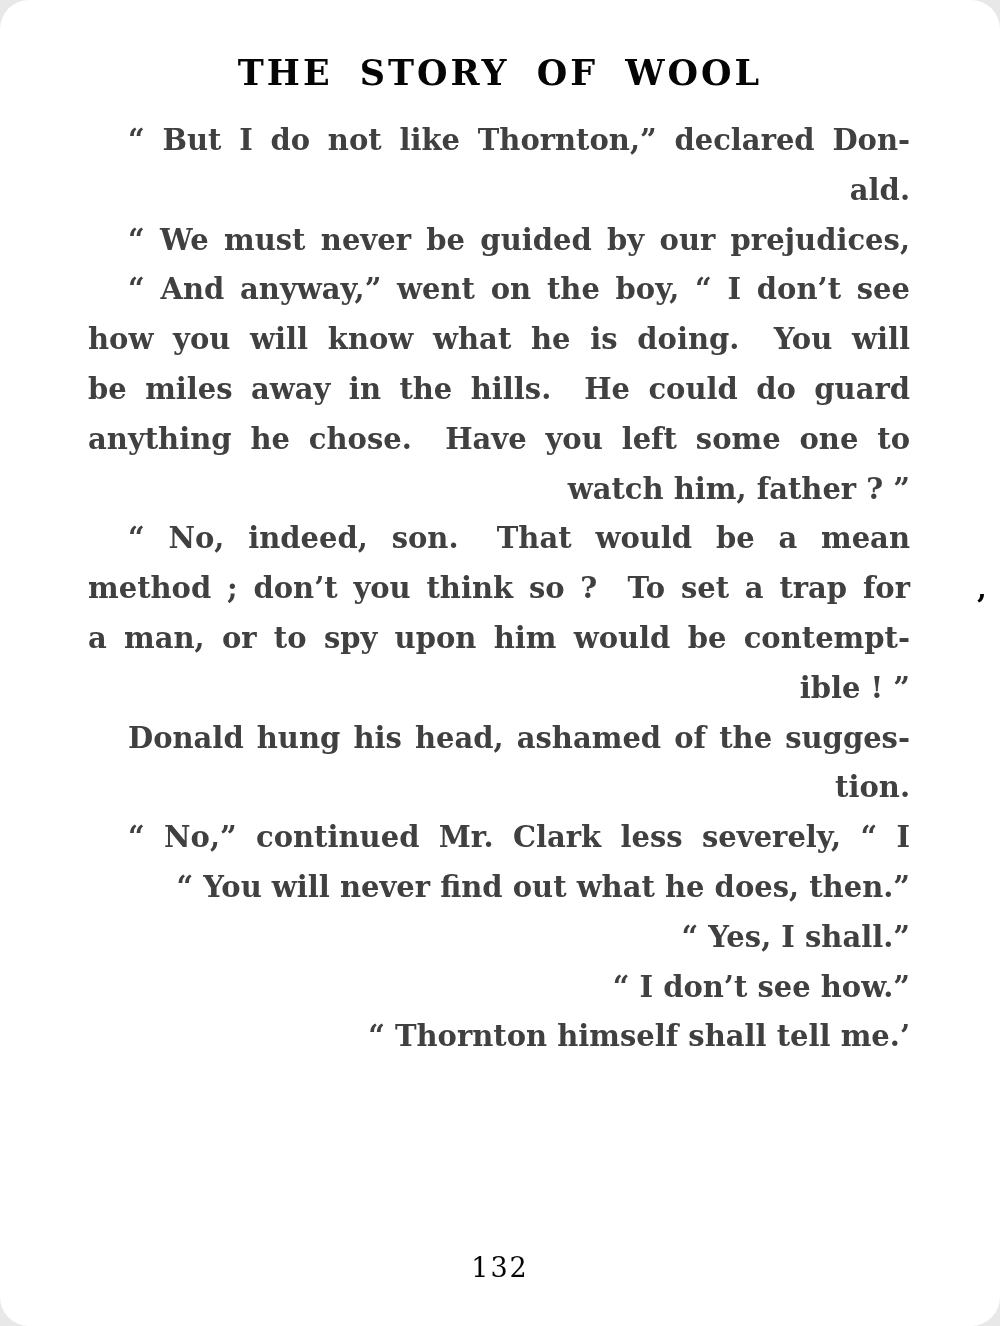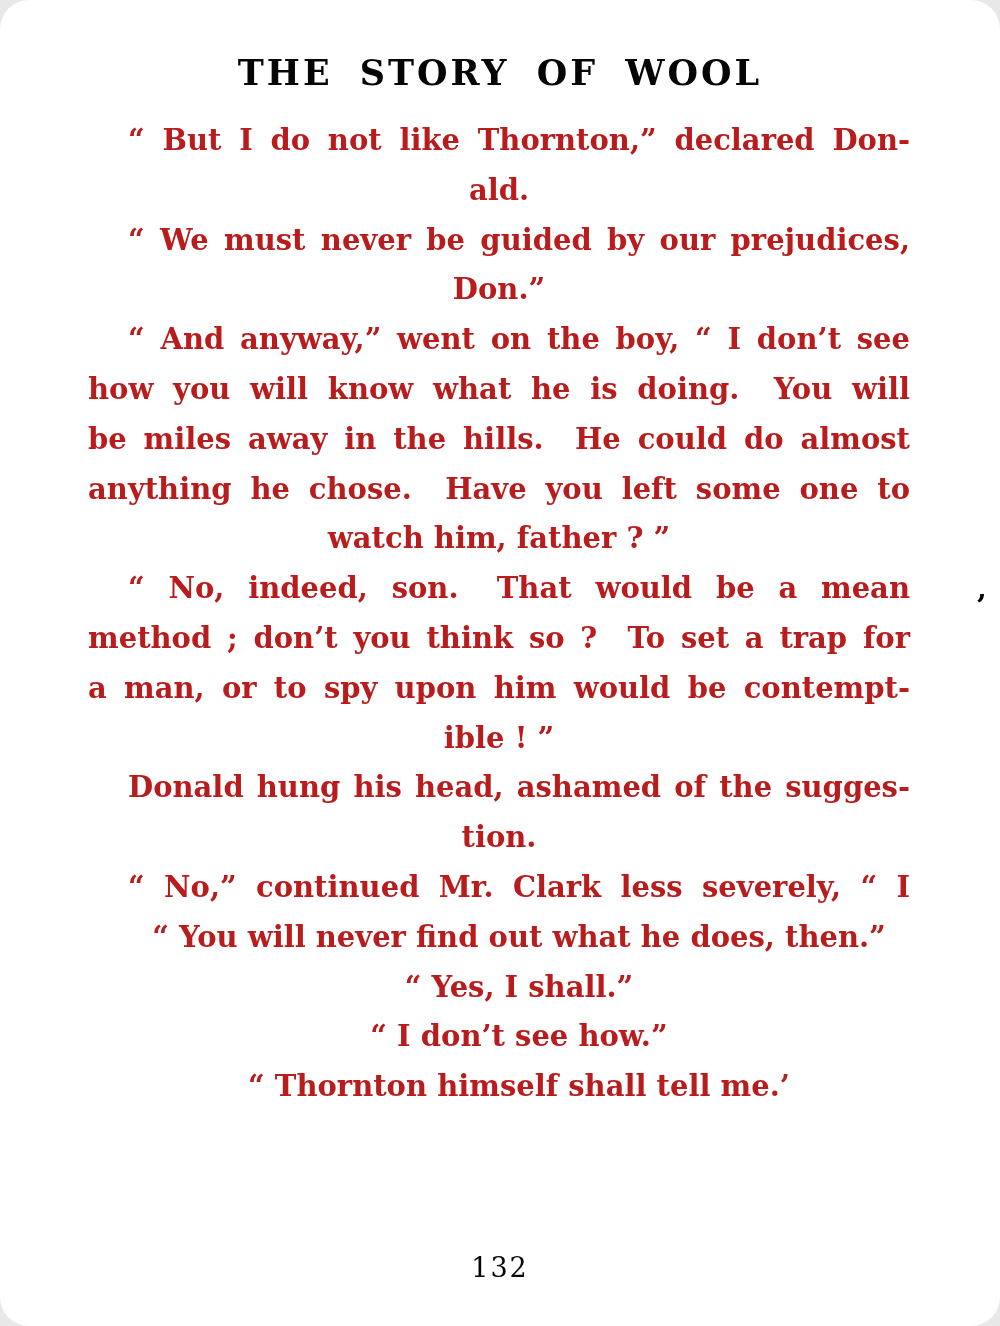--- a/index.html
+++ b/index.html
@@ -21,27 +21,27 @@
     letter-spacing:3px;
     word-spacing:12px;
     color:#050505;
   }
   .body{
     position:absolute;
     top:116px;left:88px;
     width:822px;
     font-size:29px;
     font-weight:bold;
-    color:#b91c1c;
+    color:#404040;
   }
   .line{
     height:49.8px;
     line-height:49.8px;
     white-space:nowrap;
-    text-align:center;
+    text-align:right;
   }
   .line.j{
     white-space:normal;
     text-align:justify;
     text-align-last:justify;
   }
   .line.in{ padding-left:40px; }
   .line.j.in{ padding-left:40px; }
   .pageno{
     position:absolute;
@@ -62,24 +62,23 @@
 </head>
 <body>
 
 <div class="page">
   <div class="title">THE STORY OF WOOL</div>
 
   <div class="body">
       <div class="line j in">“ But I do not like Thornton,” declared Don-</div>
       <div class="line">ald.</div>
       <div class="line j in">“ We must never be guided by our prejudices,</div>
-      <div class="line">Don.”</div>
       <div class="line j in">“ And anyway,” went on the boy, “ I don’t see</div>
       <div class="line j">how you will know what he is doing.  You will</div>
-      <div class="line j">be miles away in the hills.  He could do almost</div>
+      <div class="line j">be miles away in the hills.  He could do guard</div>
       <div class="line j">anything he chose.  Have you left some one to</div>
       <div class="line">watch him, father ? ”</div>
       <div class="line j in">“ No, indeed, son.  That would be a mean</div>
       <div class="line j">method ; don’t you think so ?  To set a trap for</div>
       <div class="line j">a man, or to spy upon him would be contempt-</div>
       <div class="line">ible ! ”</div>
       <div class="line j in">Donald hung his head, ashamed of the sugges-</div>
       <div class="line">tion.</div>
       <div class="line j in">“ No,” continued Mr. Clark less severely, “ I</div>
       <div class="line in">“ You will never find out what he does, then.”</div>

